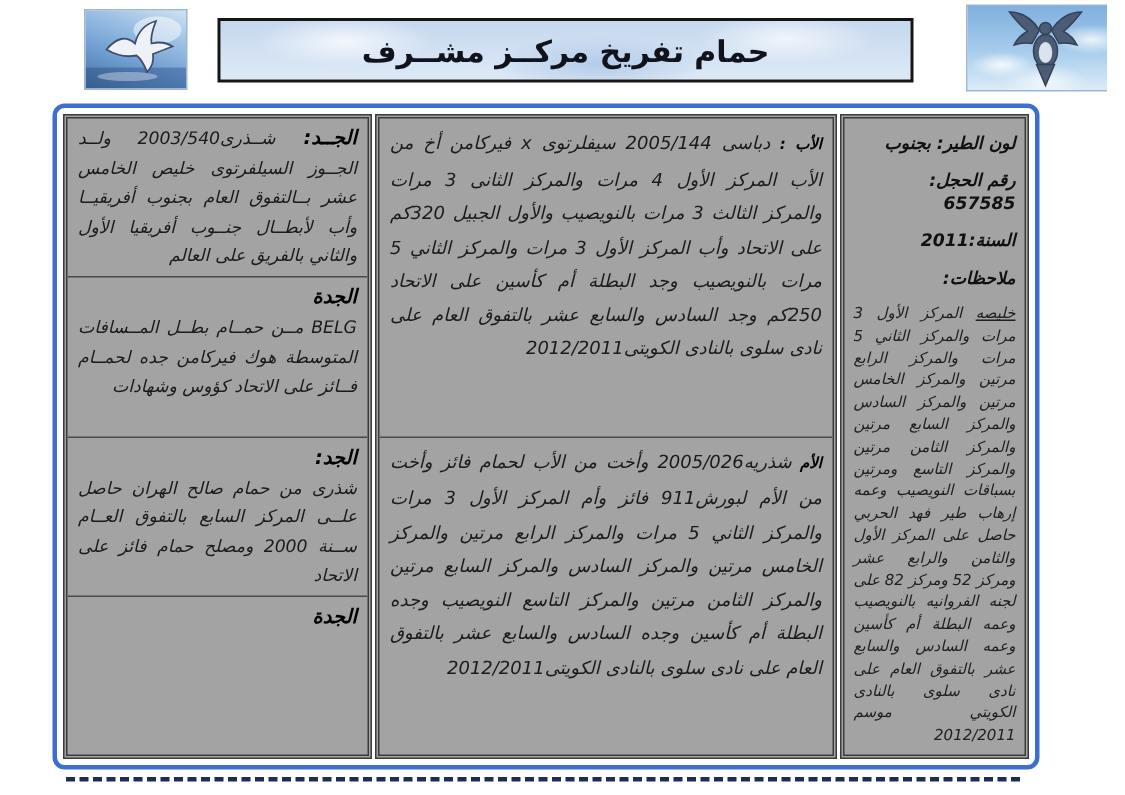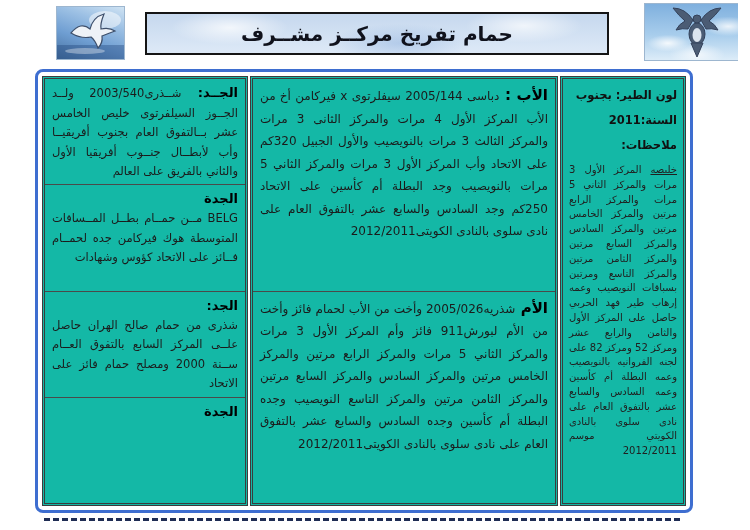--- a/index.html
+++ b/index.html
@@ -27,32 +27,32 @@
       radial-gradient(ellipse 90px 26px at 82% 30%, rgba(255,255,255,.7), rgba(255,255,255,0) 65%),
       linear-gradient(180deg,#c6d8ee,#dde9f7);}
   .title-box span{font-weight:700;font-size:20px;color:#10121c;letter-spacing:.5px;}
 
   
   .content{position:absolute;left:35px;top:69px;width:658px;height:444px;box-sizing:border-box;
     border:3px solid #3e6ed0;border-radius:8px;background:#fff;
     direction:rtl;display:flex;gap:2px;padding:4px;}
   .content::after{content:"";position:absolute;left:6px;right:10px;bottom:-11px;
     border-top:3.5px dashed #1f2d54;}
-  .col{border:3px double #3c3c3c;background:#14b8a6;box-sizing:border-box;overflow:hidden;}
+  .col{border:3px double #3c3c3c;background:#a3a3a3;box-sizing:border-box;overflow:hidden;font-style:italic;}
 
   
   .col-info{width:126px;padding:6px 6px 4px;}
   .info-head{font-weight:700;font-size:11.5px;line-height:15px;margin:3px 0 10px;color:#111;}
   .notes{font-size:10px;line-height:14.8px;text-align:justify;color:#202020;margin-top:1px;}
   .u{text-decoration:underline;}
 
   
   .col-parents{flex:1;display:flex;flex-direction:column;padding:0;}
   .psec{flex:1;padding:5px 7px 3px;font-size:12px;line-height:22.5px;text-align:justify;color:#1b1b1b;}
-  .psec .lead{font-weight:700;font-size:15px;color:#000;}
+  .psec .lead{font-weight:700;font-size:10px;color:#000;}
   .sep{border-top:1.5px solid #4a4a4a;}
 
   
   .col-grand{width:206px;display:flex;flex-direction:column;padding:0;}
   .gsec{flex:1;padding:4px 7px 2px;font-size:11.5px;line-height:19.5px;text-align:justify;color:#1b1b1b;}
   .gsec .lead,.gtitle{font-weight:700;font-size:13px;color:#000;}
   .gtitle{line-height:20px;}
 </style>
 </head>
 <body>
@@ -82,20 +82,21 @@
         <path d="M46 39 L52 53 L58 39 Z"></path>
       </g>
       <ellipse cx="52" cy="31" rx="4.5" ry="7" fill="#dbe4ee"></ellipse>
     </svg>
   </div>
 
   <div class="content">
 
     <div class="col col-info">
       <div class="info-head">لون الطير: بجنوب</div>
+      <div class="info-head">رقم الحجل: 657585</div>
       <div class="info-head">السنة:2011</div>
       <div class="info-head">ملاحظات:</div>
       <p class="notes"><span class="u">خليصه</span><span> المركز الأول 3 مرات والمركز الثاني 5 مرات والمركز الرابع مرتين والمركز الخامس مرتين والمركز السادس والمركز السابع مرتين والمركز الثامن مرتين والمركز التاسع ومرتين بسباقات النويصيب وعمه إرهاب طير فهد الحربي حاصل على المركز الأول والثامن والرابع عشر ومركز 52 ومركز 82 على لجنه الفروانيه بالنويصيب وعمه البطلة أم كأسين وعمه السادس والسابع عشر بالتفوق العام على نادى سلوى بالنادى الكويتي موسم 2012/2011</span></p>
     </div>
 
     <div class="col col-parents">
       <p class="psec"><span class="lead">الأب : </span><span>دباسى 2005/144 سيفلرتوى x فيركامن أخ من الأب المركز الأول 4 مرات والمركز الثانى 3 مرات والمركز الثالث 3 مرات بالنويصيب والأول الجبيل 320كم على الاتحاد وأب المركز الأول 3 مرات والمركز الثاني 5 مرات بالنويصيب وجد البطلة أم كأسين على الاتحاد 250كم وجد السادس والسابع عشر بالتفوق العام على نادى سلوى بالنادى الكويتى2012/2011</span></p>
       <p class="psec sep"><span class="lead">الأم </span><span>شذريه2005/026 وأخت من الأب لحمام فائز وأخت من الأم لبورش911 فائز وأم المركز الأول 3 مرات والمركز الثاني 5 مرات والمركز الرابع مرتين والمركز الخامس مرتين والمركز السادس والمركز السابع مرتين والمركز الثامن مرتين والمركز التاسع النويصيب وجده البطلة أم كأسين وجده السادس والسابع عشر بالتفوق العام على نادى سلوى بالنادى الكويتى2012/2011</span></p>
     </div>
 

